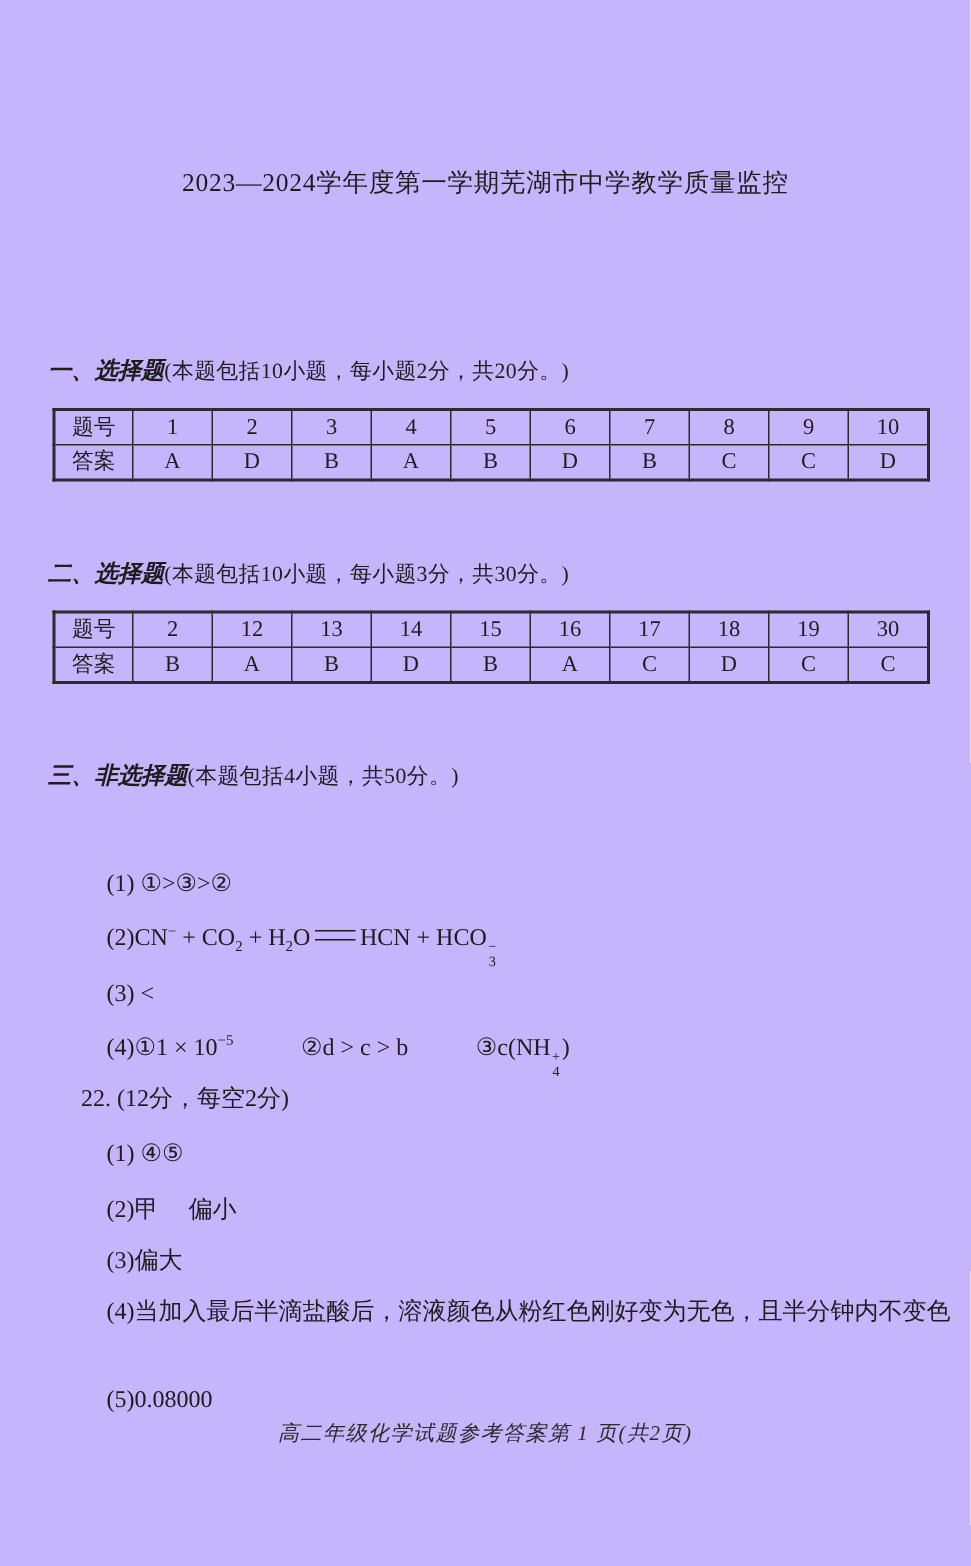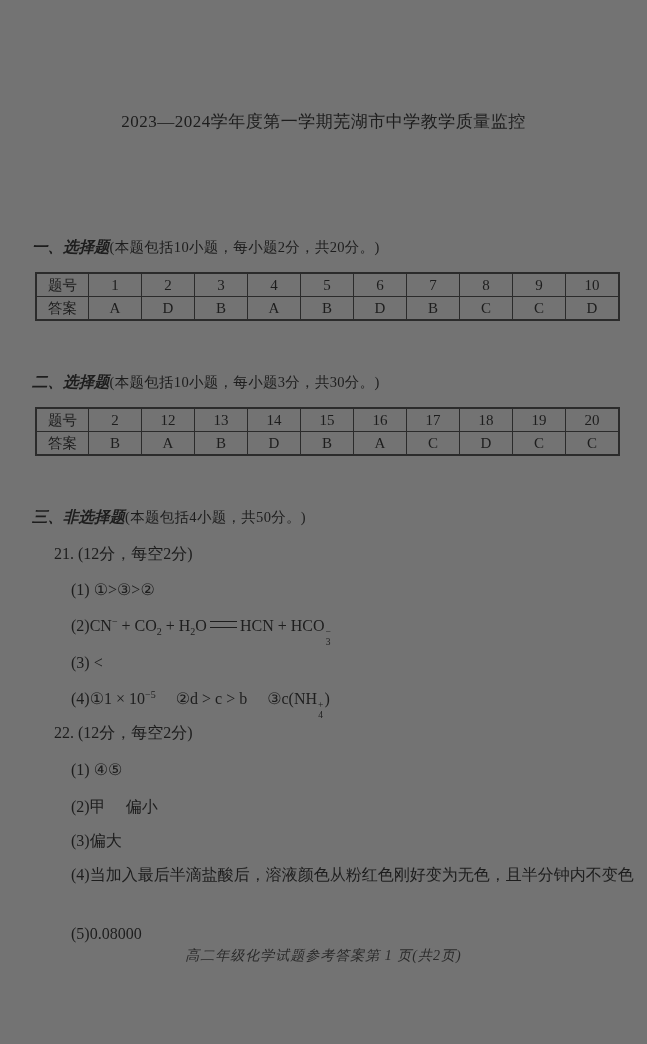--- a/index.html
+++ b/index.html
@@ -1,19 +1,19 @@
 <!DOCTYPE html>
 <html><head>
 <meta charset="utf-8">
 <style>
   html,body{margin:0;padding:0;background:#ffffff;}
   .page{
     position:relative;
     width:647px;height:1044px;
-    background:#737373;
+    background:#c4b5fd;
     color:#1d1d1d;
     font-family:"Liberation Serif","DejaVu Serif",serif;
     overflow:hidden;
   }
   .header-line{
     position:absolute;top:110px;left:0;width:100%;
     text-align:center;font-size:17px;letter-spacing:0.5px;
   }
   .doc-title{
     position:absolute;top:157px;left:0;width:100%;
@@ -46,21 +46,21 @@
   sub{font-size:10px;line-height:0;}
   .dbl-eq{
     display:inline-block;width:27px;height:5px;
     border-top:1.5px solid #1d1d1d;border-bottom:1.5px solid #1d1d1d;
     margin:0 3px;vertical-align:3px;
   }
   .stack{
     display:inline-flex;flex-direction:column;align-items:center;
     font-size:9.5px;line-height:1.1;vertical-align:-4px;margin:0 1px;
   }
-  .gap28{margin-left:20px;text-align:center;}
+  .gap28{margin-left:45px;text-align:center;}
   .gap20{margin-left:20px;text-align:center;}
   .footer-line{
     position:absolute;top:947px;left:0;width:100%;
     text-align:center;font-size:14px;font-style:italic;
     letter-spacing:1px;color:#2a2a2a;
   }
 </style>
 </head>
 <body>
 
@@ -113,21 +113,21 @@
       <td class="hd">题号</td>
       <td>2</td>
       <td>12</td>
       <td>13</td>
       <td>14</td>
       <td>15</td>
       <td>16</td>
       <td>17</td>
       <td>18</td>
       <td>19</td>
-      <td>20</td>
+      <td>30</td>
     </tr>
     <tr>
       <td class="hd">答案</td>
       <td>B</td>
       <td>A</td>
       <td>B</td>
       <td>D</td>
       <td>B</td>
       <td>A</td>
       <td>C</td>
@@ -135,21 +135,20 @@
       <td>C</td>
       <td>C</td>
     </tr>
   </tbody>
     </table>
 
   <div class="sec-head" style="top:507px">
     <span class="sec-bold">三、非选择题</span><span class="sec-note">(本题包括4小题，共50分。)</span>
   </div>
 
-  <div class="line q-label" style="top:544px">21. (12分，每空2分)</div>
 
   <div class="line" style="top:580px">(1) ①&gt;③&gt;②</div>
 
   <div class="line" style="top:616px"><span>(2)CN</span><sup>−</sup><span> + CO</span><sub>2</sub><span> + H</span><sub>2</sub><span>O</span><span class="dbl-eq"></span><span>HCN + HCO</span><span class="stack">
         <span>−</span>
         <span>3</span>
       </span></div>
 
   <div class="line" style="top:653px">(3) &lt;</div>
 

